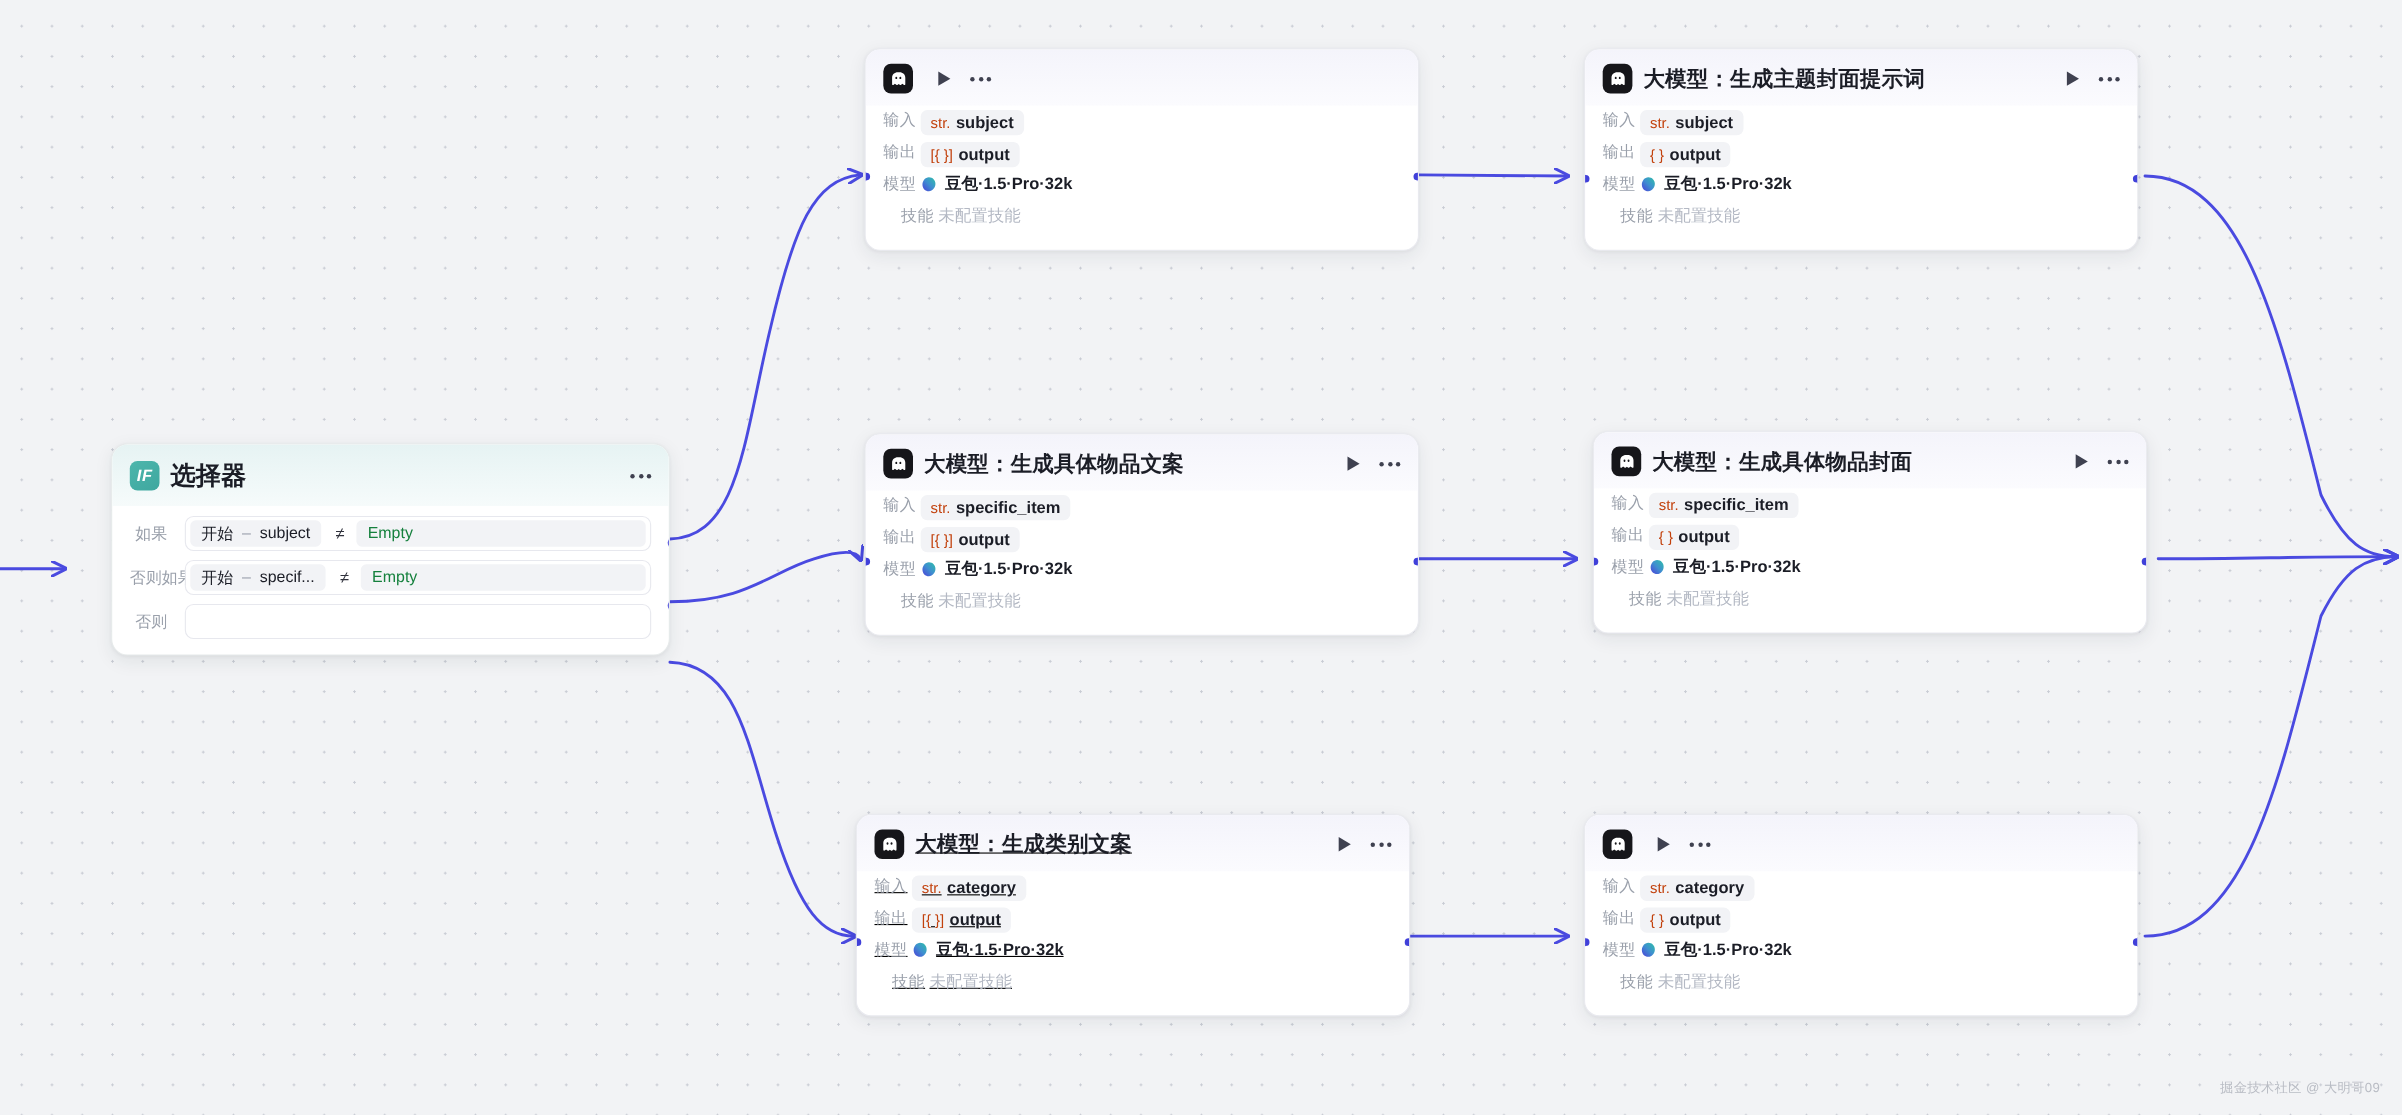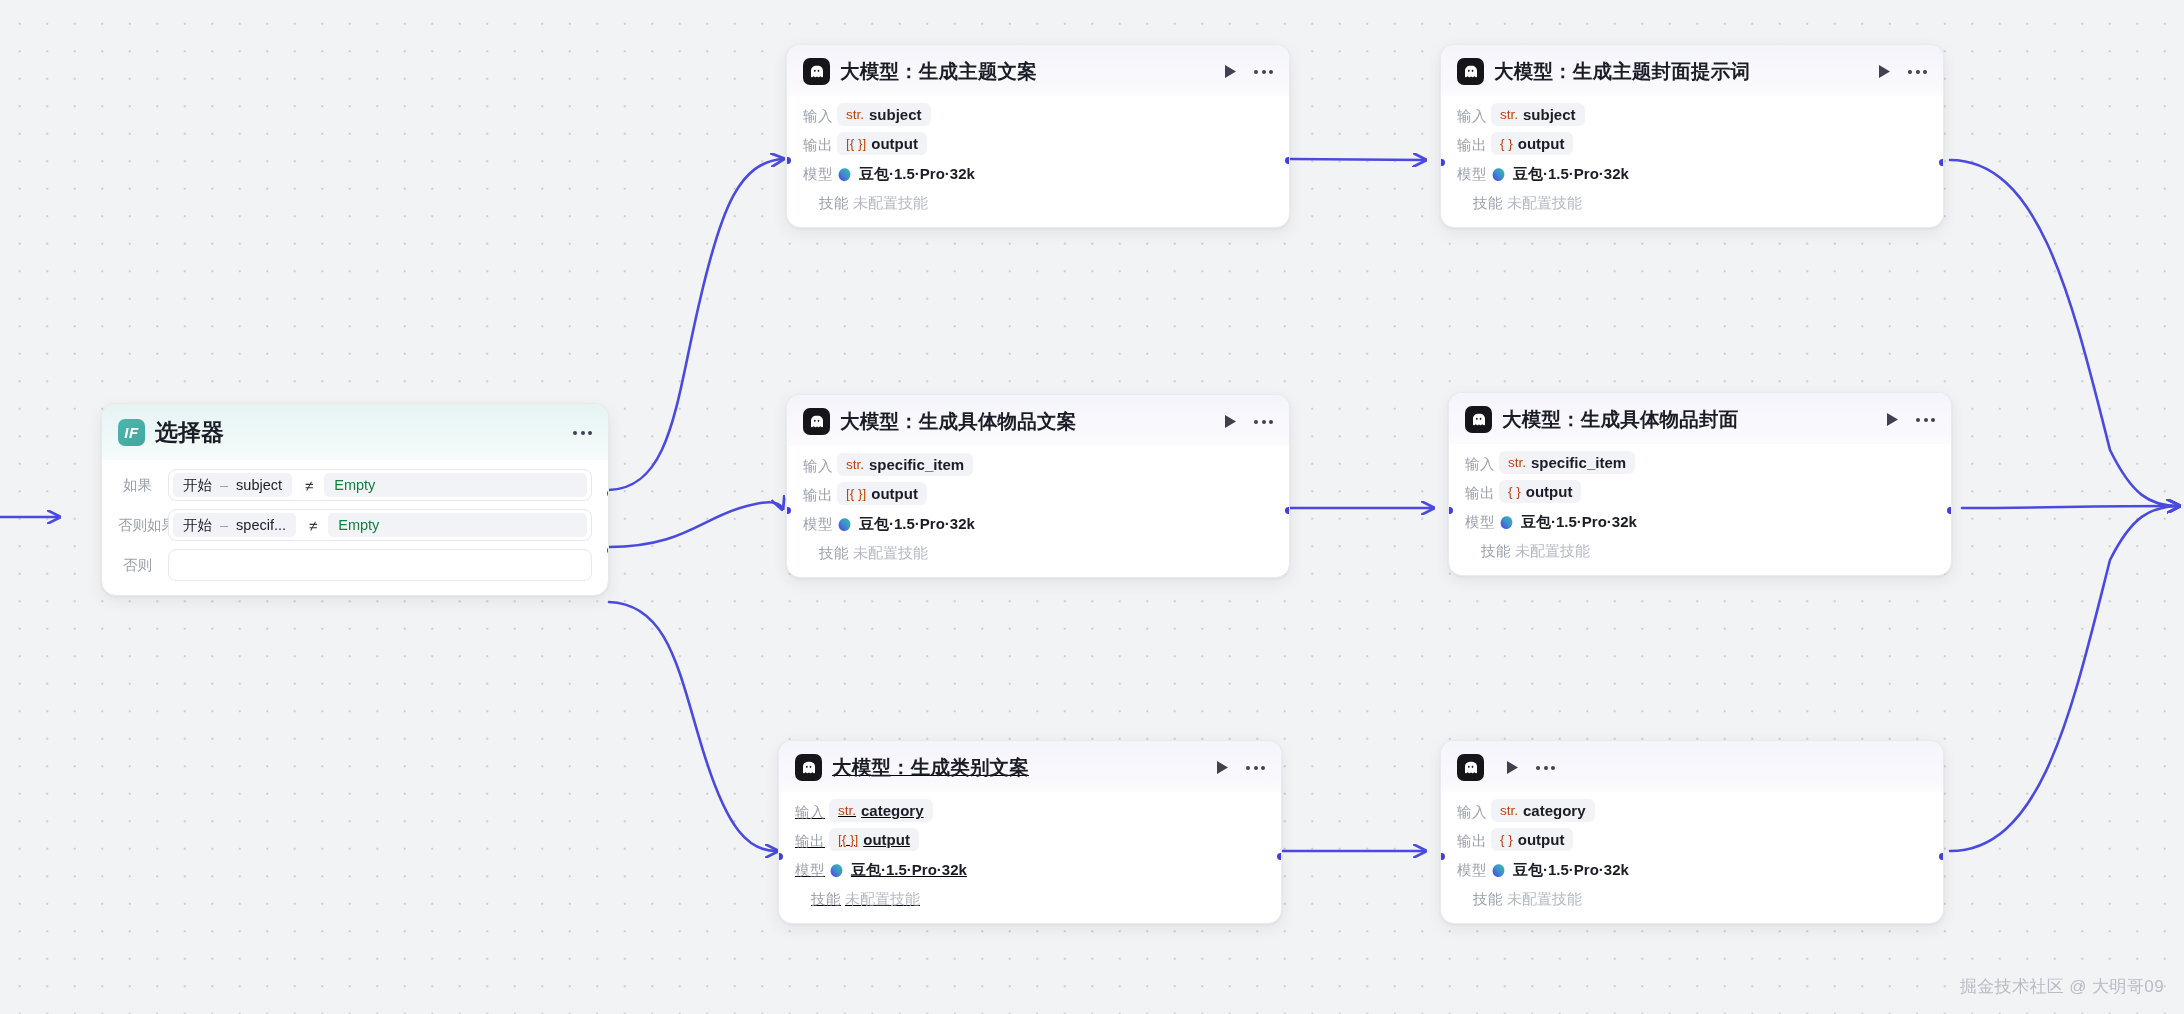--- a/index.html
+++ b/index.html
@@ -42,21 +42,21 @@
     font-size:19.5px; color:#1b1d26; font-weight:600; letter-spacing:.2px;
     white-space:nowrap; flex:1 1 auto;
   }
   .head-actions { display:flex; align-items:center; gap:16px; flex:0 0 auto; margin-left:12px; }
   .play-btn { width:14px; height:16px; display:flex; align-items:center; }
   .play-btn svg { display:block; }
   .more-btn { display:flex; gap:3.5px; align-items:center; height:16px; }
   .more-btn i { width:4px; height:4px; border-radius:50%; background:#3f4150; display:block; }
 
   .node-body { padding:4px 16px 14px 16px; }
-  .row { display:flex; align-items:flex-end; min-height:26px; margin-bottom:3px; }
+  .row { display:flex; align-items:flex-start; min-height:26px; margin-bottom:3px; }
   .row:last-child { margin-bottom:0;margin-left:16px; }
   .row-label {
     font-size:14.5px; color:#9aa0ab; width:34px; flex:0 0 auto;
     white-space:nowrap; letter-spacing:.5px;
   }
   .chip {
     background:#f2f3f6; border-radius:6px;
     padding:3px 9px; display:inline-flex; align-items:center; gap:5px;
     font-size:15px; color:#1b1d26; font-weight:600; white-space:nowrap;
   }
@@ -118,21 +118,21 @@
     height:32px; background:#fff;
   }
 
   
   .port {
     position:absolute; width:11px; height:11px; border-radius:50%;
     background:#4040d9; border:2px solid #fff; z-index:5;
   }
   .watermark {
     position:absolute; right:20px; bottom:16px;
-    font-size:17px; color:#b9bcc4; white-space:nowrap;
+    font-size:12px; color:#b9bcc4; white-space:nowrap;
     letter-spacing:.4px;
   }
 </style>
 </head>
 <body>
 
 <div id="canvas">
 
   <svg id="edges" viewBox="0 0 2184 1014">
     <defs>
@@ -215,21 +215,20 @@
 
   <div class="node" style="left:786px; top:44px; width:504px;">
     <div class="node-head">
       <span class="llm-icon">
         <svg width="18" height="18" viewBox="0 0 24 24">
           <path d="M12 3.5c-4.1 0-7 2.8-7 6.6v7.9c0 .9.9 1.4 1.6.9l1.8-1.3 1.7 1.2c.5.4 1.2.4 1.7 0l1.2-.9 1.2.9c.5.4 1.2.4 1.7 0l1.7-1.2 1.8 1.3c.7.5 1.6 0 1.6-.9v-7.9c0-3.8-2.9-6.6-7-6.6z" fill="#fff" transform="translate(-1 0)"></path>
           <ellipse cx="9.1" cy="10.4" rx="1.15" ry="1.5" fill="#16161a"></ellipse>
           <ellipse cx="14.0" cy="10.4" rx="1.15" ry="1.5" fill="#16161a"></ellipse>
         </svg>
       </span>
-      <span class="node-title">大模型：生成主题文案</span>
       <span class="head-actions">
         <span class="play-btn">
           <svg width="13" height="15" viewBox="0 0 13 15">
               <path d="M1 1 L12 7.5 L1 14 Z" fill="#3f4150"></path>
             </svg>
         </span>
         <span class="more-btn">
             <i></i>
             <i></i>
             <i></i>

